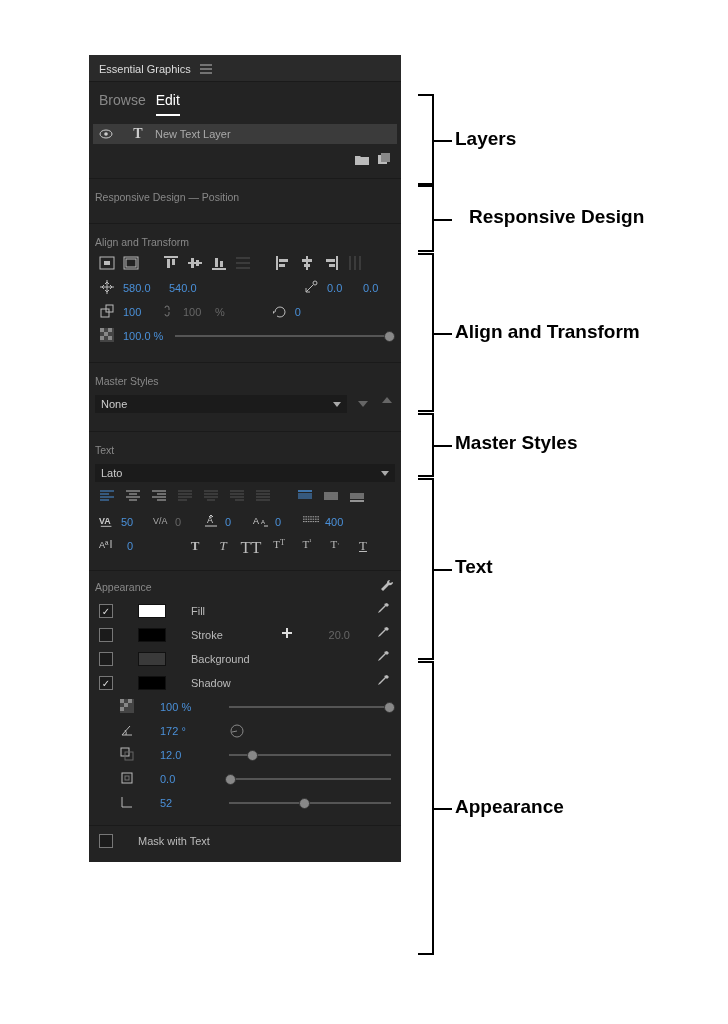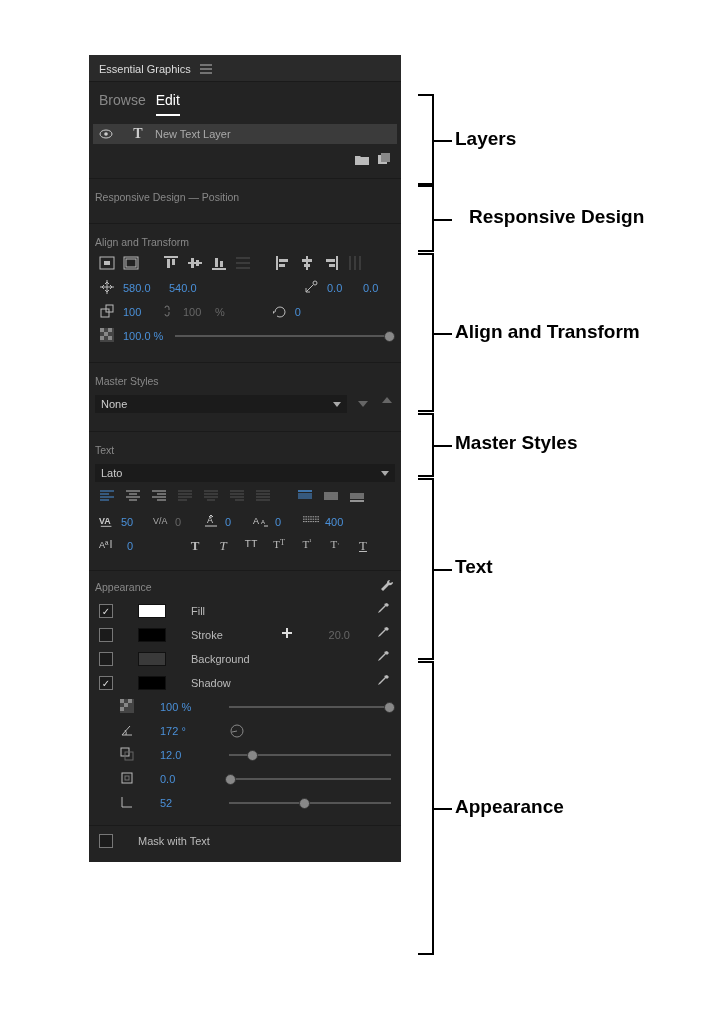--- a/index.html
+++ b/index.html
@@ -425,21 +425,21 @@
     <span class="ic">
         <svg width="16" height="14" viewBox="0 0 16 14">
           <text x="0" y="10" font-size="9" fill="#ccc">Aª</text>
           <path stroke="#ccc" d="M12 2v8"></path>
         </svg>
       </span>
     <span class="blue val" style="width:20px">0</span>
     <span style="width:16px"></span>
     <span class="ic" style="font-weight:bold;font-family:Georgia;font-size:13px">T</span>
     <span class="ic" style="font-style:italic;font-family:Georgia;font-size:13px">T</span>
-    <span class="ic" style="font-family:Liberation Mono, monospace;font-size:11px">TT</span>
+    <span class="ic" style="font-family:Liberation Serif, serif;font-size:17px">TT</span>
     <span class="ic" style="font-family:Georgia;font-size:11px">T<span style="font-size:8px">T</span></span>
     <span class="ic" style="font-family:Georgia;font-size:11px">T<sup style="font-size:7px">¹</sup></span>
     <span class="ic" style="font-family:Georgia;font-size:11px">T<sub style="font-size:7px">₁</sub></span>
     <span class="ic" style="font-family:Georgia;font-size:13px;text-decoration:underline">T</span>
   </div>
 
   <div class="divider" style="margin-top:12px"></div>
 
   <div class="subrow" style="justify-content:space-between">
     <span class="section-title" style="padding:0">Appearance</span>

